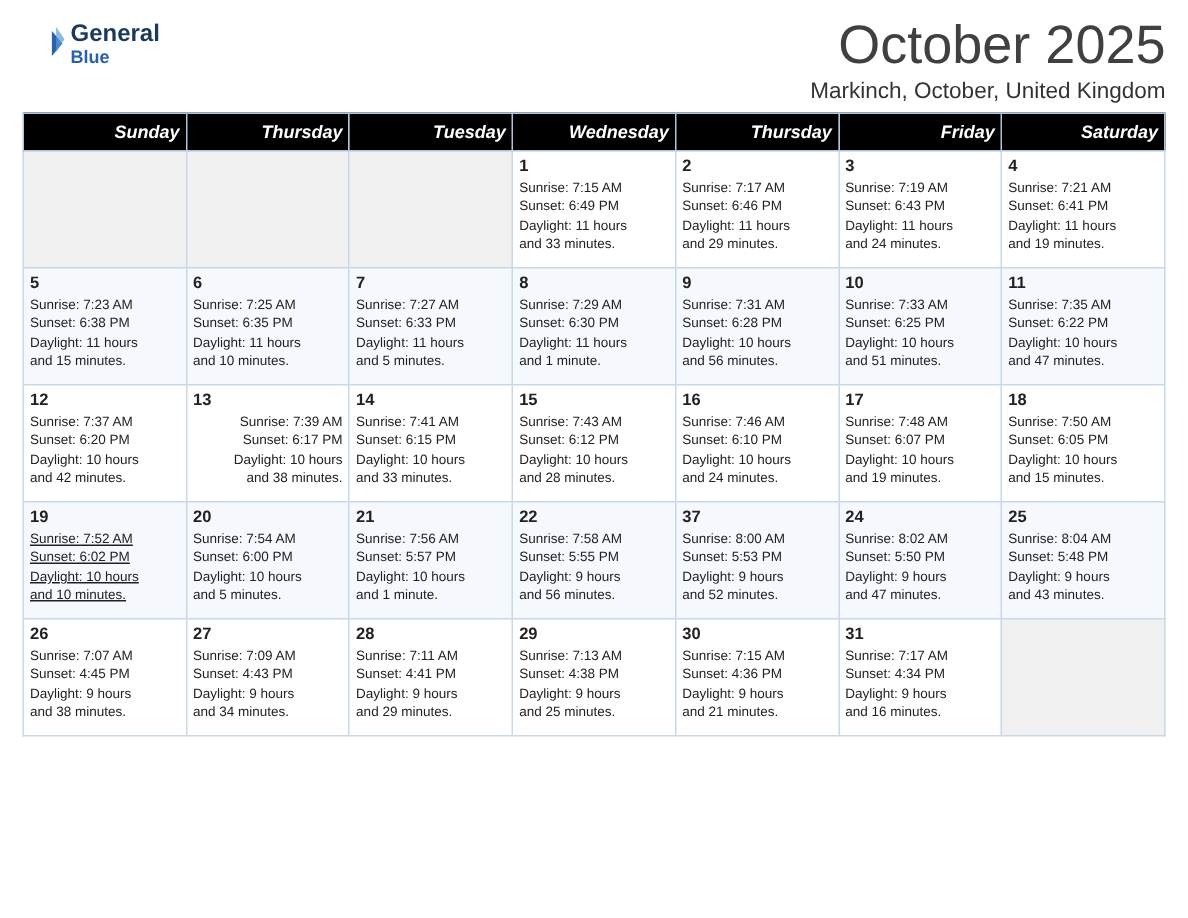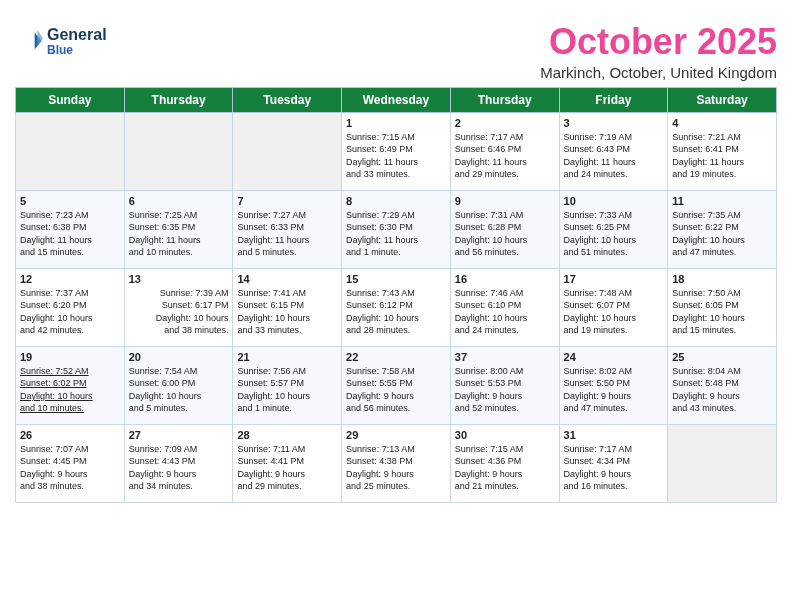--- a/index.html
+++ b/index.html
@@ -6,21 +6,20 @@
     body {
       font-family: Arial, sans-serif;
       background: #fff;
       width: 792px;
       height: 612px;
       overflow: hidden;
     }
     .container {
       width: 792px;
       padding: 10px 15px 10px 15px;
-      margin-top: 12px;
     }
     .header-row {
       display: flex;
       align-items: flex-start;
       justify-content: space-between;
       margin-bottom: 6px;
     }
     .logo {
       display: flex;
       align-items: center;
@@ -29,42 +28,43 @@
     .logo-icon {
       width: 28px;
       height: 28px;
       margin-right: 4px;
     }
     .title-block {
       text-align: right;
     }
     .month-title {
       font-size: 36px;
-      font-weight: bold;
-      color: #ec4899;
+      font-weight: normal;
+      color: #404040;
       line-height: 1.1;
     }
     .subtitle {
       font-size: 15px;
       color: #333;
       margin-top: 2px;
     }
     table {
       width: 100%;
       border-collapse: collapse;
       table-layout: fixed;
     }
     thead tr th {
-      background: #15803d;
+      background: #000000;
       color: #fff;
       font-size: 12px;
       font-weight: bold;
       padding: 5px 4px;
-      text-align: center;
+      text-align: right;
       border: 1px solid #b0c4de;
+      font-style: italic;
     }
     tbody tr td {
       border: 1px solid #c8d8e8;
       vertical-align: top;
       padding: 4px 4px;
       font-size: 9.5px;
       color: #222;
       height: 78px;
       background: #fff;
     }

